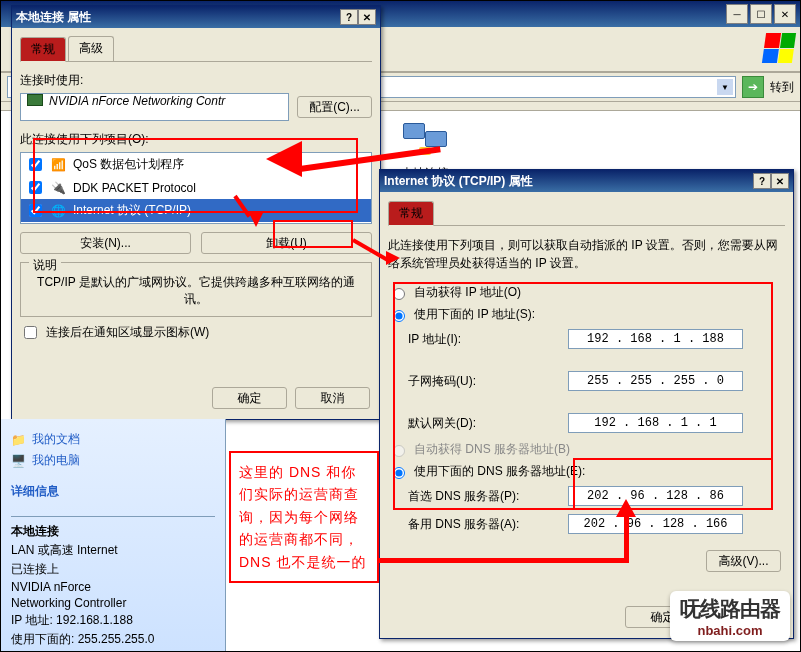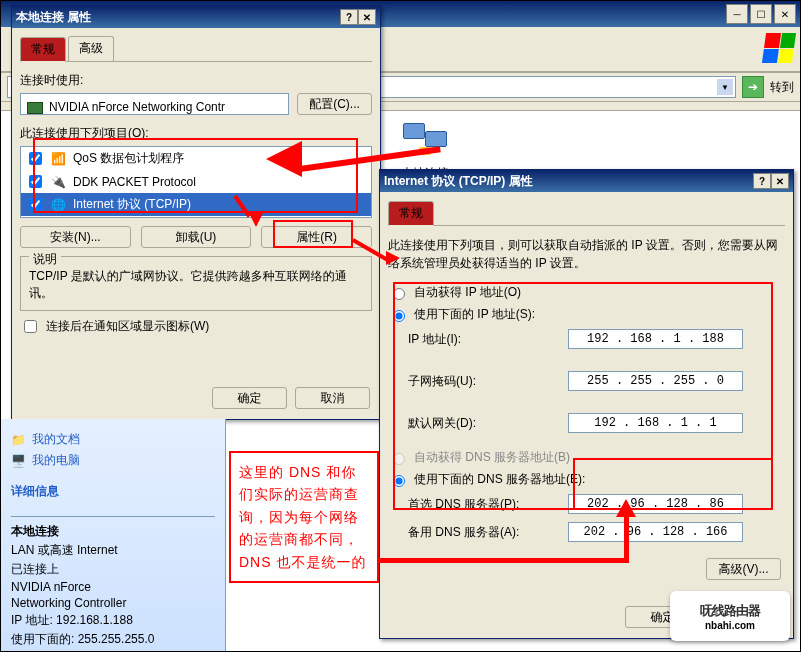--- a/index.html
+++ b/index.html
@@ -178,27 +178,28 @@
     border-bottom: 1px solid #ece9d8;
   }
   .group-label { margin: 10px 0 4px; }
   .combo {
     display: flex;
     gap: 8px;
     align-items: center;
   }
   .combo-field {
     flex: 1;
-    height: 22px;
+    height: 28px;
     background: #fff;
     border: 1px solid #7f9db9;
     display: flex;
-    align-items: flex-end;
+    align-items: flex-start;
     padding: 0 6px;
     gap: 6px;
+    font-style: italic;
   }
   .nic-icon {
     width: 16px; height: 12px;
     background: #3a7a3a;
     border: 1px solid #1a4a1a;
   }
   .btn {
     min-width: 75px;
     height: 22px;
     background: #ece9d8;
@@ -231,20 +232,21 @@
   .proto-icon {
     width: 16px; height: 14px;
     display: inline-block;
   }
   .btn-row { display: flex; gap: 10px; margin: 8px 0; }
   .btn-row .btn { flex: 1; }
   .fieldset {
     border: 1px solid #aca899;
     padding: 8px;
     margin: 6px 0;
+    text-align: center;
   }
   .fieldset-label { margin-top: -14px; background: #ece9d8; padding: 0 4px; width: fit-content; }
   .check-line { display: flex; align-items: center; gap: 6px; margin: 4px 0; }
   .dlg-footer {
     display: flex;
     justify-content: flex-end;
     gap: 8px;
     padding: 10px;
   }
 
@@ -340,22 +342,22 @@
     height: 50px;
     background: #fff;
     border-radius: 6px;
     box-shadow: 0 2px 4px rgba(0,0,0,0.3);
     display: flex;
     flex-direction: column;
     align-items: center;
     justify-content: center;
     font-family: "Arial", sans-serif;
   }
-  .watermark .wm1 { font-size: 13px; font-weight: bold; color: #333; letter-spacing: -1px; }
-  .watermark .wm2 { font-size: 10px; font-weight: bold; color: #000000; }
+  .watermark .wm1 { font-size: 21px; font-weight: bold; color: #333; letter-spacing: -1px; }
+  .watermark .wm2 { font-size: 13px; font-weight: bold; color: #7f1d1d; }
 </style>
 </head>
 <body>
 
 <div class="bg-window">
   <div class="bg-titlebar">
     <div class="tb-btn">─</div>
     <div class="tb-btn">☐</div>
     <div class="tb-btn">✕</div>
   </div>
@@ -416,21 +418,20 @@
       </div>
       <div class="list-item selected">
         <input class="chk" type="checkbox" checked="" style="">
         <span class="proto-icon">🌐</span>
         <span>Internet 协议 (TCP/IP)</span>
       </div>
     </div>
     <div class="btn-row">
       <div class="btn">安装(N)...</div>
       <div class="btn">卸载(U)</div>
-      <div class="btn">属性(R)</div>
     </div>
     <div class="fieldset">
       <div class="fieldset-label">说明</div>
       <div>TCP/IP 是默认的广域网协议。它提供跨越多种互联网络的通讯。</div>
     </div>
     <div class="check-line">
       <input type="checkbox" class="chk" style="">
       <span>连接后在通知区域显示图标(W)</span>
     </div>
   </div>
@@ -460,21 +461,21 @@
       <span>使用下面的 IP 地址(S):</span>
     </div>
     <div class="ip-grid">
       <span>IP 地址(I):</span>
       <div class="ip-input">192 . 168 .  1  . 188</div>
       <span>子网掩码(U):</span>
       <div class="ip-input">255 . 255 . 255 .  0</div>
       <span>默认网关(D):</span>
       <div class="ip-input">192 . 168 .  1  .  1</div>
     </div>
-    <div class="radio-line disabled" style="margin-top:16px;">
+    <div class="radio-line disabled" style="margin-top:8px;">
       <input type="radio" class="radio" name="dnsmode" disabled="" style="">
       <span>自动获得 DNS 服务器地址(B)</span>
     </div>
     <div class="radio-line">
       <input type="radio" class="radio" name="dnsmode" checked="" style="">
       <span>使用下面的 DNS 服务器地址(E):</span>
     </div>
     <div class="dns-grid">
       <span>首选 DNS 服务器(P):</span>
       <div class="ip-input">202 . 96  . 128 . 86</div>

